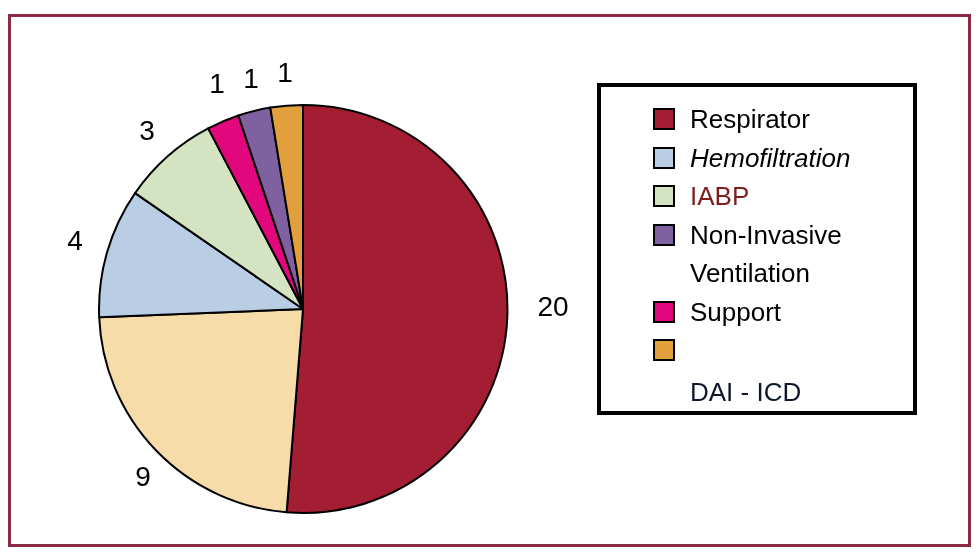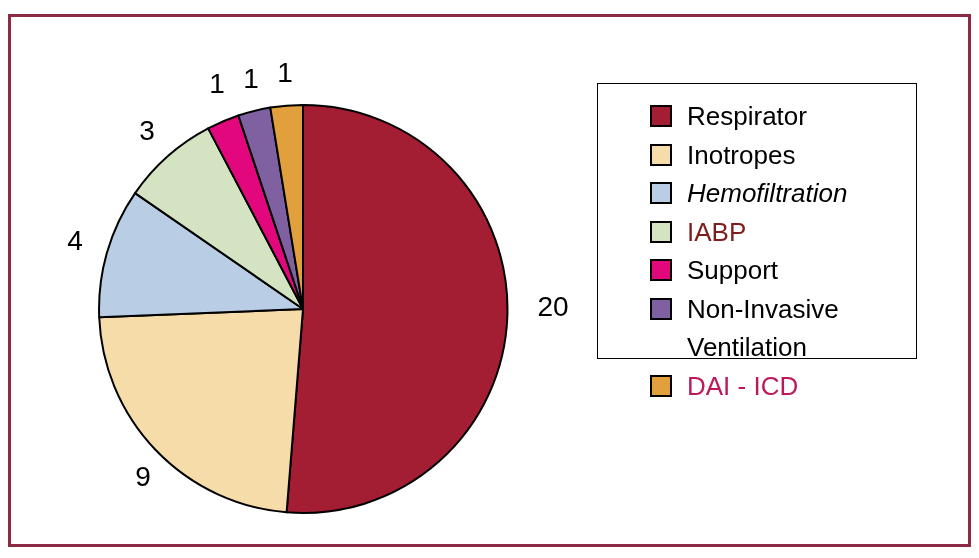--- a/index.html
+++ b/index.html
@@ -35,23 +35,23 @@
   svg.pie text {
     font-family: "Liberation Sans", sans-serif;
     font-size: 28px;
     fill: #000000;
   }
   .legend {
     position: absolute;
     left: 597px;
     top: 83px;
     width: 320px;
-    height: 276px;
+    height: 332px;
     box-sizing: border-box;
-    border: 1px solid #0f766e;
+    border: 4px solid #0f766e;
     background: #ffffff;
     padding: 13px 6px 0 52px;
   }
   .legend-row {
     display: flex;
     align-items: flex-start;
     min-height: 38.5px;
   }
   .legend-swatch {
     flex: 0 0 auto;
@@ -88,37 +88,33 @@
       <text x="217" y="83" text-anchor="middle" dominant-baseline="central" fill="#000000">1</text>
       <text x="251" y="78" text-anchor="middle" dominant-baseline="central" fill="#000000">1</text>
       <text x="285" y="72" text-anchor="middle" dominant-baseline="central" fill="#000000">1</text>
     </svg>
   <div class="legend" id="legend" style="border-color: rgb(0, 0, 0);">
       <div class="legend-row">
         <span class="legend-swatch" style="background: rgb(163, 29, 51);"></span>
         <span class="legend-label" style="color: rgb(0, 0, 0);">Respirator</span>
       </div>
       <div class="legend-row">
-        <span class="legend-swatch" style="background: rgb(246, 220, 168);"></span>
-        <span class="legend-label" style="color: rgb(0, 0, 0);">Inotropes</span>
-      </div>
-      <div class="legend-row">
         <span class="legend-swatch" style="background: rgb(185, 205, 229);"></span>
         <span class="legend-label" style="color: rgb(0, 0, 0); font-style: italic;">Hemofiltration</span>
       </div>
       <div class="legend-row">
         <span class="legend-swatch" style="background: rgb(212, 228, 195);"></span>
         <span class="legend-label" style="color: #7f1d1d;">IABP</span>
       </div>
       <div class="legend-row">
+        <span class="legend-swatch" style="background: rgb(127, 97, 162);"></span>
+        <span class="legend-label" style="color: rgb(0, 0, 0);">Non-Invasive Ventilation</span>
+      </div>
+      <div class="legend-row">
         <span class="legend-swatch" style="background: rgb(226, 7, 125);"></span>
         <span class="legend-label" style="color: rgb(0, 0, 0);">Support</span>
       </div>
       <div class="legend-row">
-        <span class="legend-swatch" style="background: rgb(127, 97, 162);"></span>
-        <span class="legend-label" style="color: rgb(0, 0, 0);">Non-Invasive Ventilation</span>
-      </div>
-      <div class="legend-row">
         <span class="legend-swatch" style="background: rgb(226, 160, 61);"></span>
-        <span class="legend-label" style="color: #be185d;">DAI - ICD</span>
+        <span class="legend-label" style="color: #0f172a; margin-top: 42px;">DAI - ICD</span>
       </div>
     </div>
 </div>
 
 </body></html>

